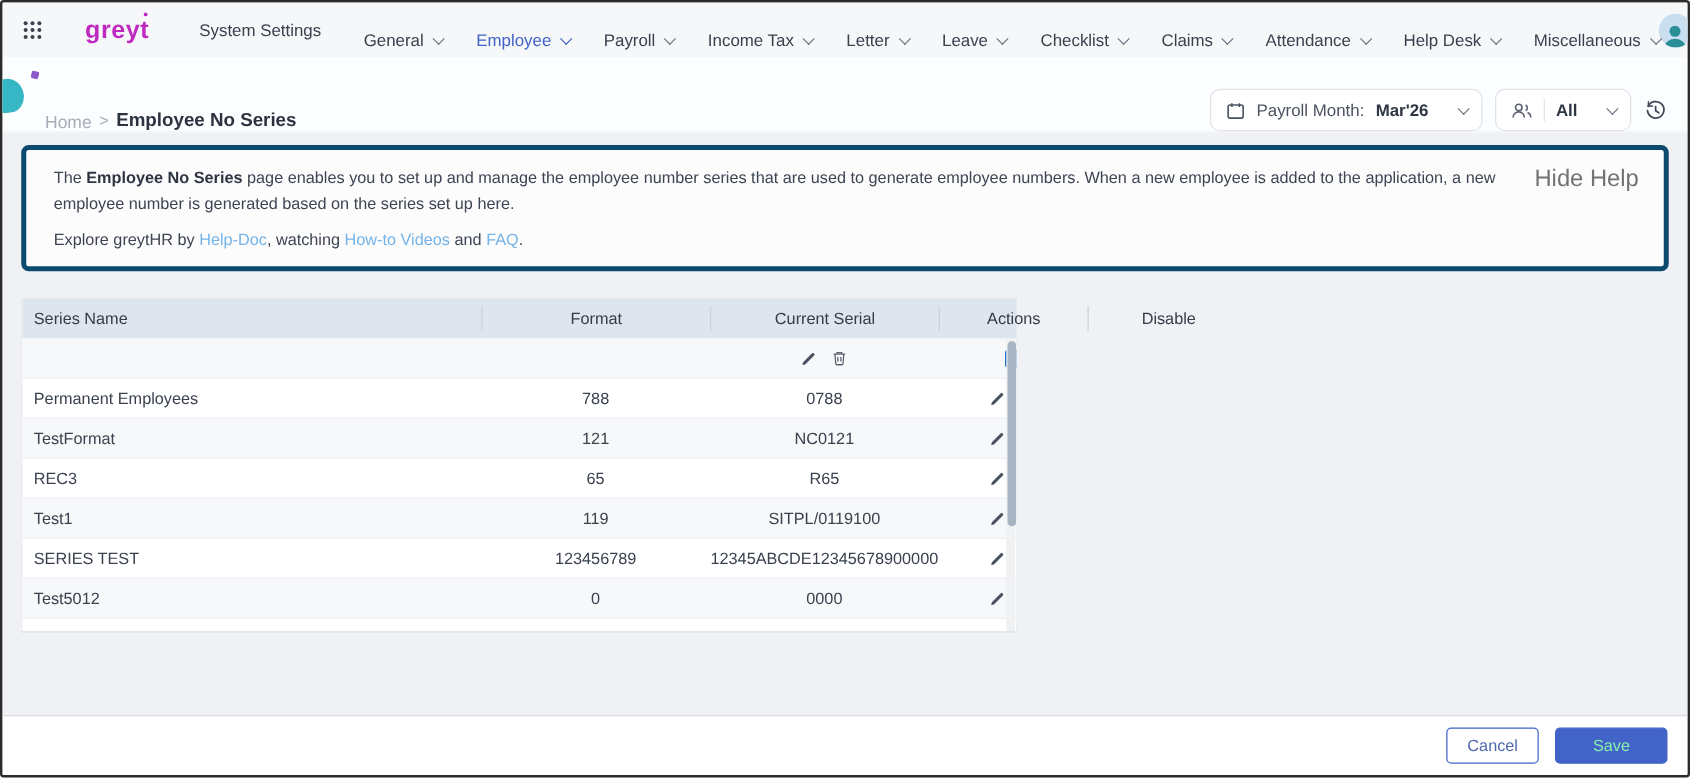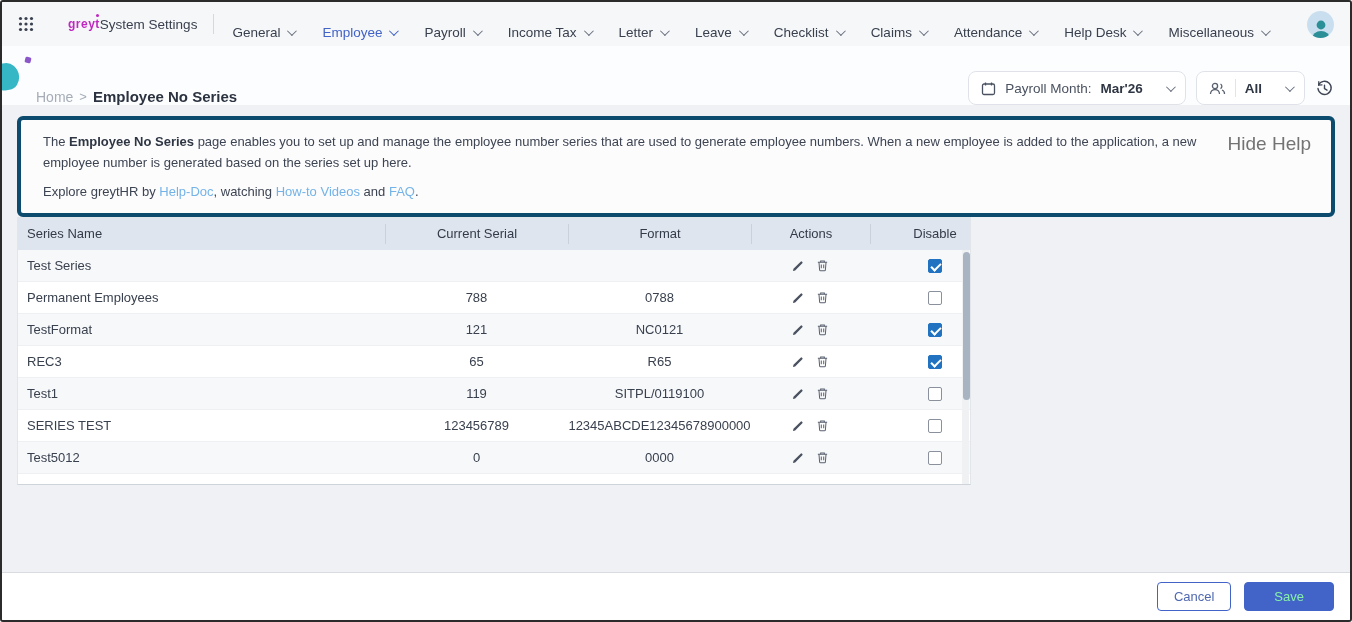--- a/index.html
+++ b/index.html
@@ -15,21 +15,21 @@
     color: #3c4352;
   }
   
   .topnav {
     height: 44px; flex: none;
     background: #f6f7f9;
     display: flex; align-items: center;
     padding: 0 16px;
   }
   .waffle { margin-right: 34px; display: flex; cursor: pointer; }
-  .logo { font-size: 12px; font-weight: 700; color: #bf29c1; letter-spacing: .5px; cursor: pointer; position: relative; }
+  .logo { font-size: 20px; font-weight: 700; color: #bf29c1; letter-spacing: .5px; margin-right: 40px; cursor: pointer; position: relative; }
   .logo i { position:absolute; top:-3px; right:1px; width:3px; height:3px; background:#bf29c1; border-radius:50%; }
   .section-label { font-size: 13.5px; color: #39404e; margin-right: 16px; white-space: nowrap; }
   .nav-divider { width: 1px; height: 20px; background: #d5d9df; margin-right: 18px; }
   .menu { display: flex; align-items: center; gap: 28px; }
   .menu-item { display: flex; align-items: center; gap: 7px; font-size: 13.5px; color: #39404e; cursor: pointer; white-space: nowrap; margin-top: 16px; }
   .menu-item.active { color: #4263c7; }
   .chev { width: 7px; height: 7px; border-right: 1.6px solid currentColor; border-bottom: 1.6px solid currentColor; transform: rotate(45deg) translateY(-2px); display: inline-block; flex: none; color:#6b7280; }
   .menu-item.active .chev { color: #4263c7; }
   .nav-right { margin-left: auto; display: flex; align-items: center; gap: 15px; }
   .avatar { width: 27px; height: 27px; border-radius: 50%; background: #c9dff0; overflow: hidden; display:flex; align-items:flex-end; justify-content:center; cursor:pointer; }
@@ -56,21 +56,21 @@
   .content { flex: 1; background: #f0f1f4; padding: 10px 15px 0; overflow: hidden; }
   .help-box { background: #fcfcfd; border: 4px solid #0c4a6e; border-radius: 6px; padding: 12px 22px 14px; position: relative; }
   .help-text { font-size: 13px; color: #3d4452; line-height: 1.6; max-width: 1205px; }
   .help-text b { color: #2f3643; }
   .help-explore { font-size: 13px; color: #3d4452; margin-top: 10px; }
   .help-link { color: #74b3e8; cursor: pointer; }
   .hide-help { position: absolute; right: 20px; top: 13px; font-size: 19px; color: #737373; font-weight: 400; cursor: pointer; }
   .add-row { width: 983px; display: flex; justify-content: flex-end; margin-top: 63px; }
   .btn-outline { background: #fff; border: 1px solid #4263c7; color: #4263c7; border-radius: 4px; font-size: 13px; padding: 6px 15px; cursor: pointer; font-family: inherit; }
   
-  .table { width: 954px; background: #fff; border: 1px solid #e2e5ea; border-bottom: 1px solid #cfd4db; }
+  .table { width: 797px; margin-top: 21px; background: #fff; border: 1px solid #e2e5ea; border-bottom: 1px solid #cfd4db; }
   .thead { display: grid; grid-template-columns: 367px 183px 183px 119px 129px; height: 32px; background: #dfe5ee; align-items: center; font-size: 13px; color: #333b49; }
   .th { padding: 0 8px; text-align: center; border-left: 1px solid #c9d1dd; height: 20px; line-height: 20px; }
   .th:first-child { text-align: left; border-left: none; padding-left: 9px; }
   .tbody { position: relative; height: 234px; overflow: hidden; background: #fff; }
   .tr { display: grid; grid-template-columns: 367px 183px 183px 119px 129px; height: 32px; align-items: center; font-size: 13px; color: #39414e; border-bottom: 1px solid #eef0f3; }
   .tr:nth-child(odd) { background: #f7f8fa; }
   .td-name { padding-left: 9px; }
   .td-center { text-align: center; }
   .td-actions { display: flex; justify-content: center; gap: 11px; align-items: center; }
   .act-icon { cursor: pointer; display: flex; }
@@ -212,28 +212,27 @@
     <div class="help-explore">
       <span>Explore greytHR by </span><span class="help-link">Help-Doc</span><span>, watching </span><span class="help-link">How-to Videos</span><span> and </span><span class="help-link">FAQ</span><span>.</span>
     </div>
     <span class="hide-help">Hide Help</span>
   </div>
 
 
   <div class="table">
     <div class="thead">
       <div class="th">Series Name</div>
+      <div class="th">Format</div>
       <div class="th">Current Serial</div>
-      <div class="th">Format</div>
       <div class="th">Actions</div>
       <div class="th">Disable</div>
     </div>
     <div class="tbody" id="tbody">
         <div class="tr">
-          <div class="td-name">Test Series</div>
           <div class="td-center"></div>
           <div class="td-center"></div>
           <div class="td-actions">
             <span class="act-icon">
               <svg width="13" height="13" viewBox="0 0 14 14">
                 <path d="M1.6 10.6 L9.3 2.9 a1.05 1.05 0 0 1 1.5 0 l0.3 0.3 a1.05 1.05 0 0 1 0 1.5 L3.4 12.4 L1 13 z" fill="#4a5261"></path>
               </svg>
             </span>
             <span class="act-icon">
               <svg width="13" height="13" viewBox="0 0 14 14" fill="none" stroke="#5a6270" stroke-width="1.1">

